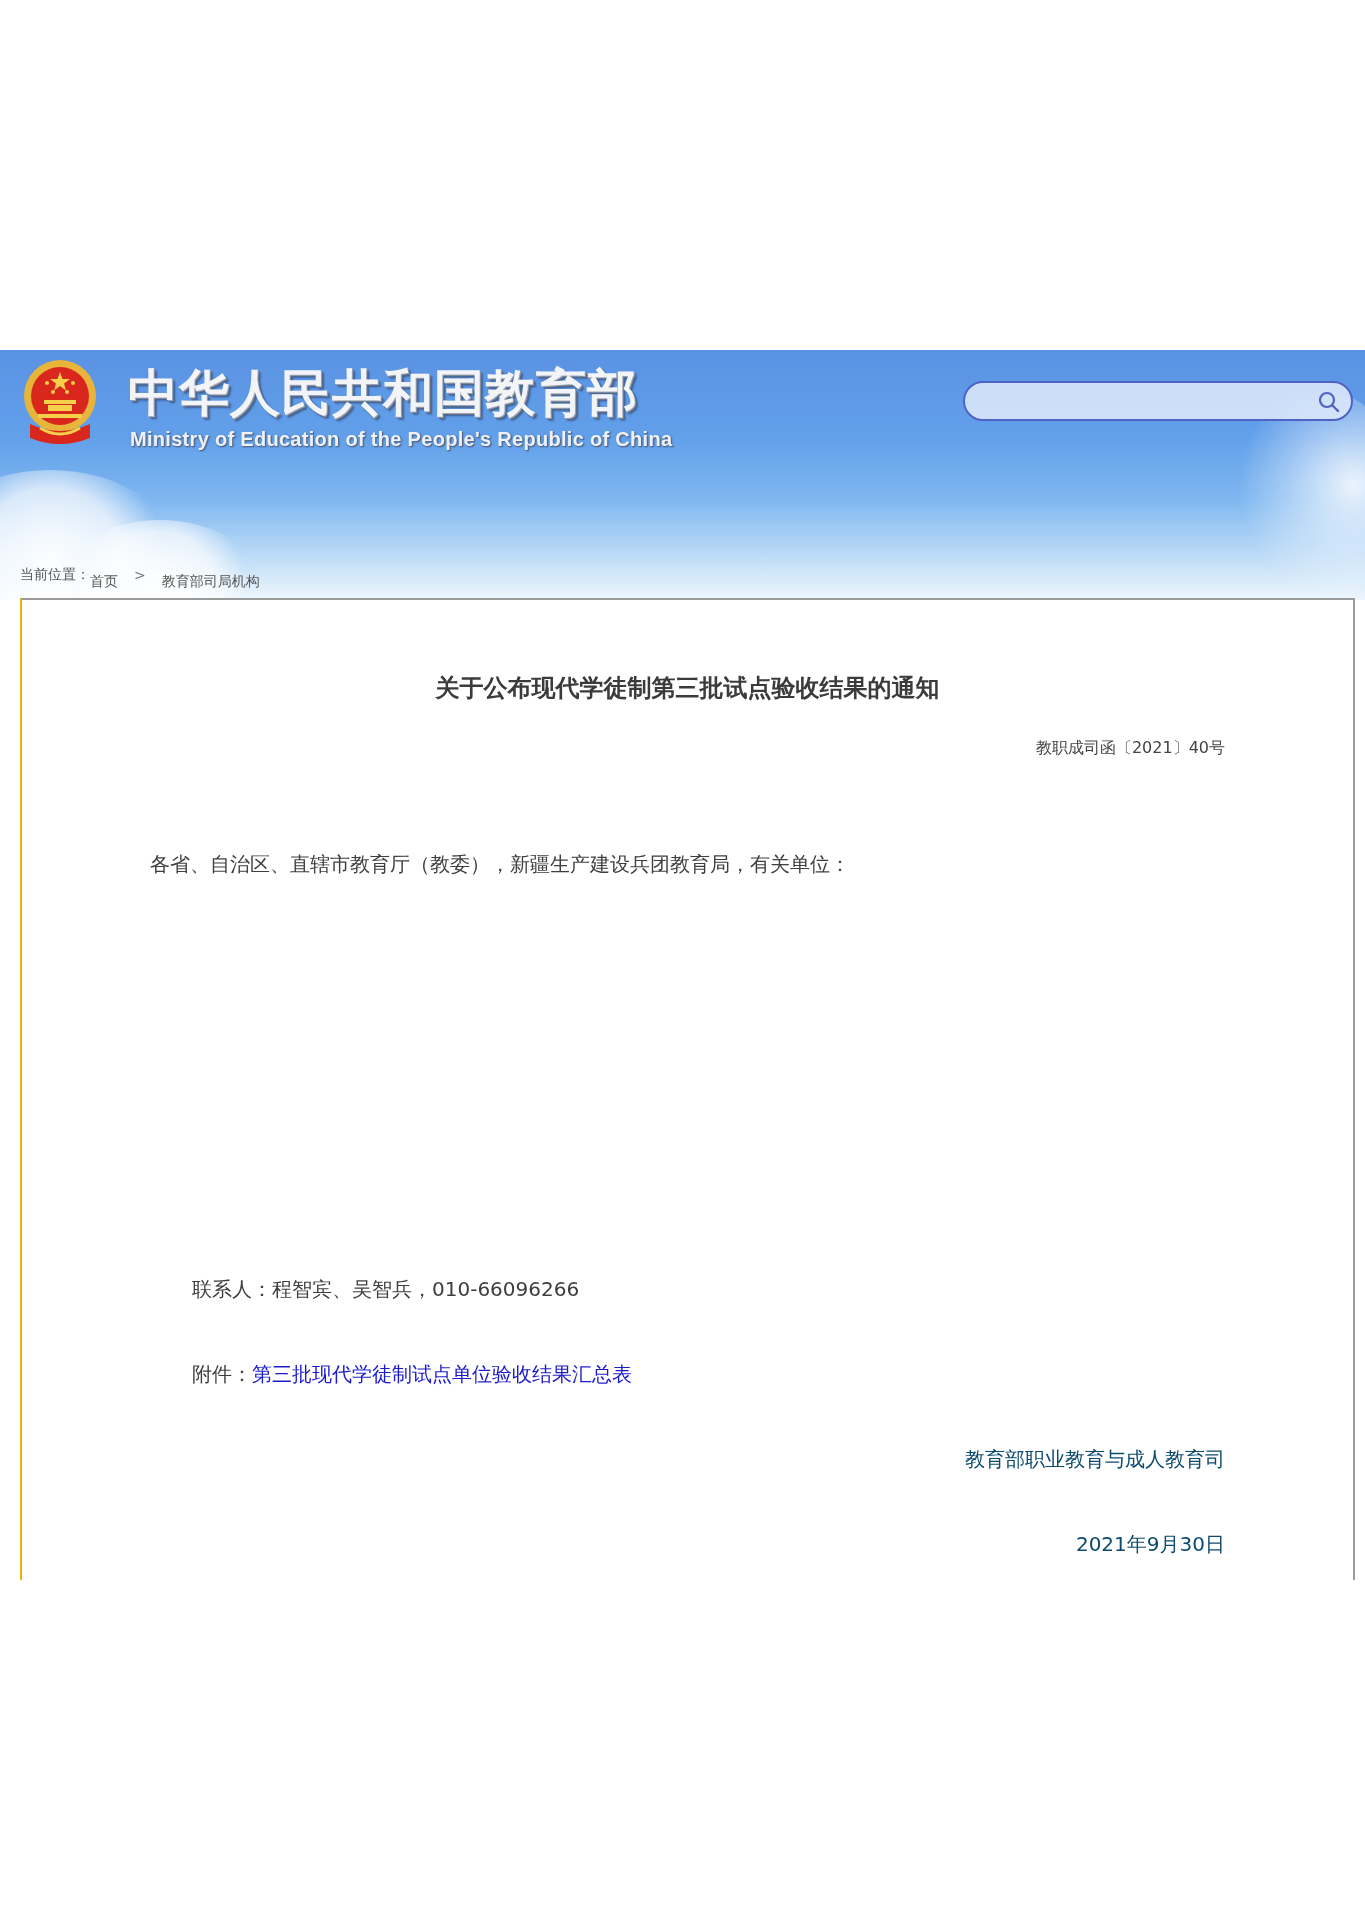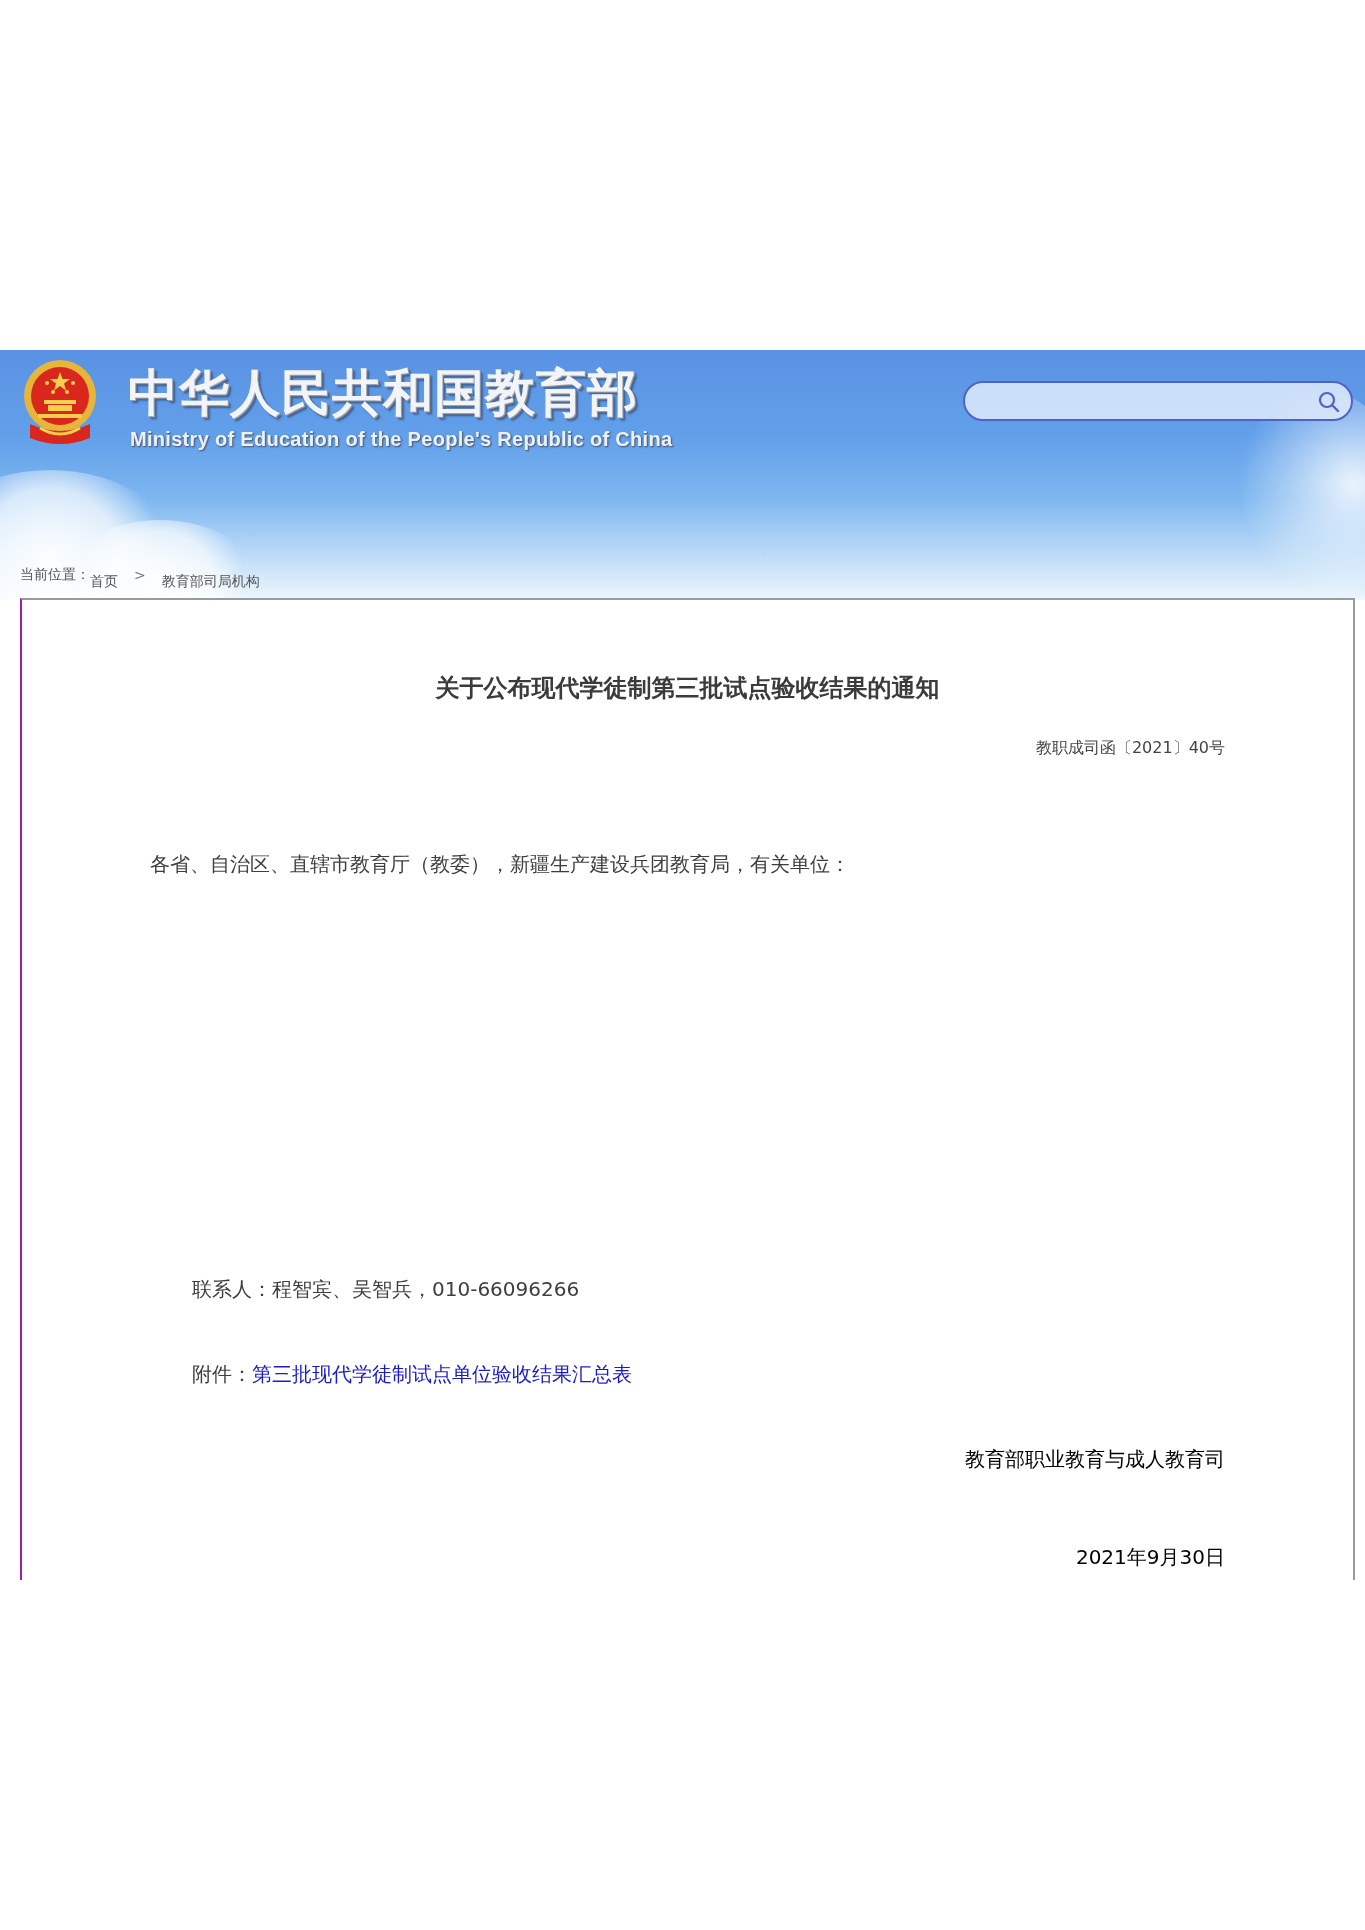--- a/index.html
+++ b/index.html
@@ -47,35 +47,35 @@
 
   .breadcrumb {
     position: absolute; left: 20px; top: 559px; font-size: 14px; color: #555555;
     display: flex; align-items: center;
   }
   .breadcrumb .sep { margin: 0 16px; color: #777; }
   .breadcrumb a { color: #555555; text-decoration: none; margin-top: 14px; }
 
   .content-box {
     position: absolute; left: 20px; top: 598px; width: 1335px; height: 982px;
-    border-top: 2px solid #9a9a9a; border-left: 2px solid #a21caf; border-right: 2px solid #9a9a9a;
+    border-top: 2px solid #9a9a9a; border-left: 2px solid #eab308; border-right: 2px solid #9a9a9a;
     background: #ffffff;
   }
   .title {
     position: absolute; left: 0; right: 0; top: 72px; text-align: center;
     font-size: 24px; font-weight: bold; color: #3b3b3b;
   }
   .doc-number {
     position: absolute; right: 128px; top: 138px; font-size: 16px; color: #444;
   }
   .para {
     position: absolute; left: 128px; width: 1080px; font-size: 20px; line-height: 42px; color: #3e3e3e;
   }
   .indent { text-indent: 42px; }
-  .right-line { position: absolute; right: 128px; font-size: 20px; color: #000000; }
+  .right-line { position: absolute; right: 128px; font-size: 20px; color: #0c4a6e; }
   .attach-link { color: #1a1acc; text-decoration: none; cursor: pointer; }
 </style>
 </head>
 <body>
 
 <div class="banner">
   <div class="cloud" style="left:-80px; top:120px; width:260px; height:180px;"></div>
   <div class="cloud" style="left:60px; top:170px; width:200px; height:130px;"></div>
   <div class="dandelion"></div>
 
@@ -121,14 +121,14 @@
 
 
 
   <p class="para indent" style="top:668px;">联系人：程智宾、吴智兵，010-66096266</p>
 
   <p class="para indent" style="top:753px;">
     <span>附件：</span><a class="attach-link">第三批现代学徒制试点单位验收结果汇总表</a>
   </p>
 
   <div class="right-line" style="top:846px;">教育部职业教育与成人教育司</div>
-  <div class="right-line" style="top:931px;margin-top:13px;">2021年9月30日</div>
+  <div class="right-line" style="top:931px;">2021年9月30日</div>
 </div>
 
 </body></html>

